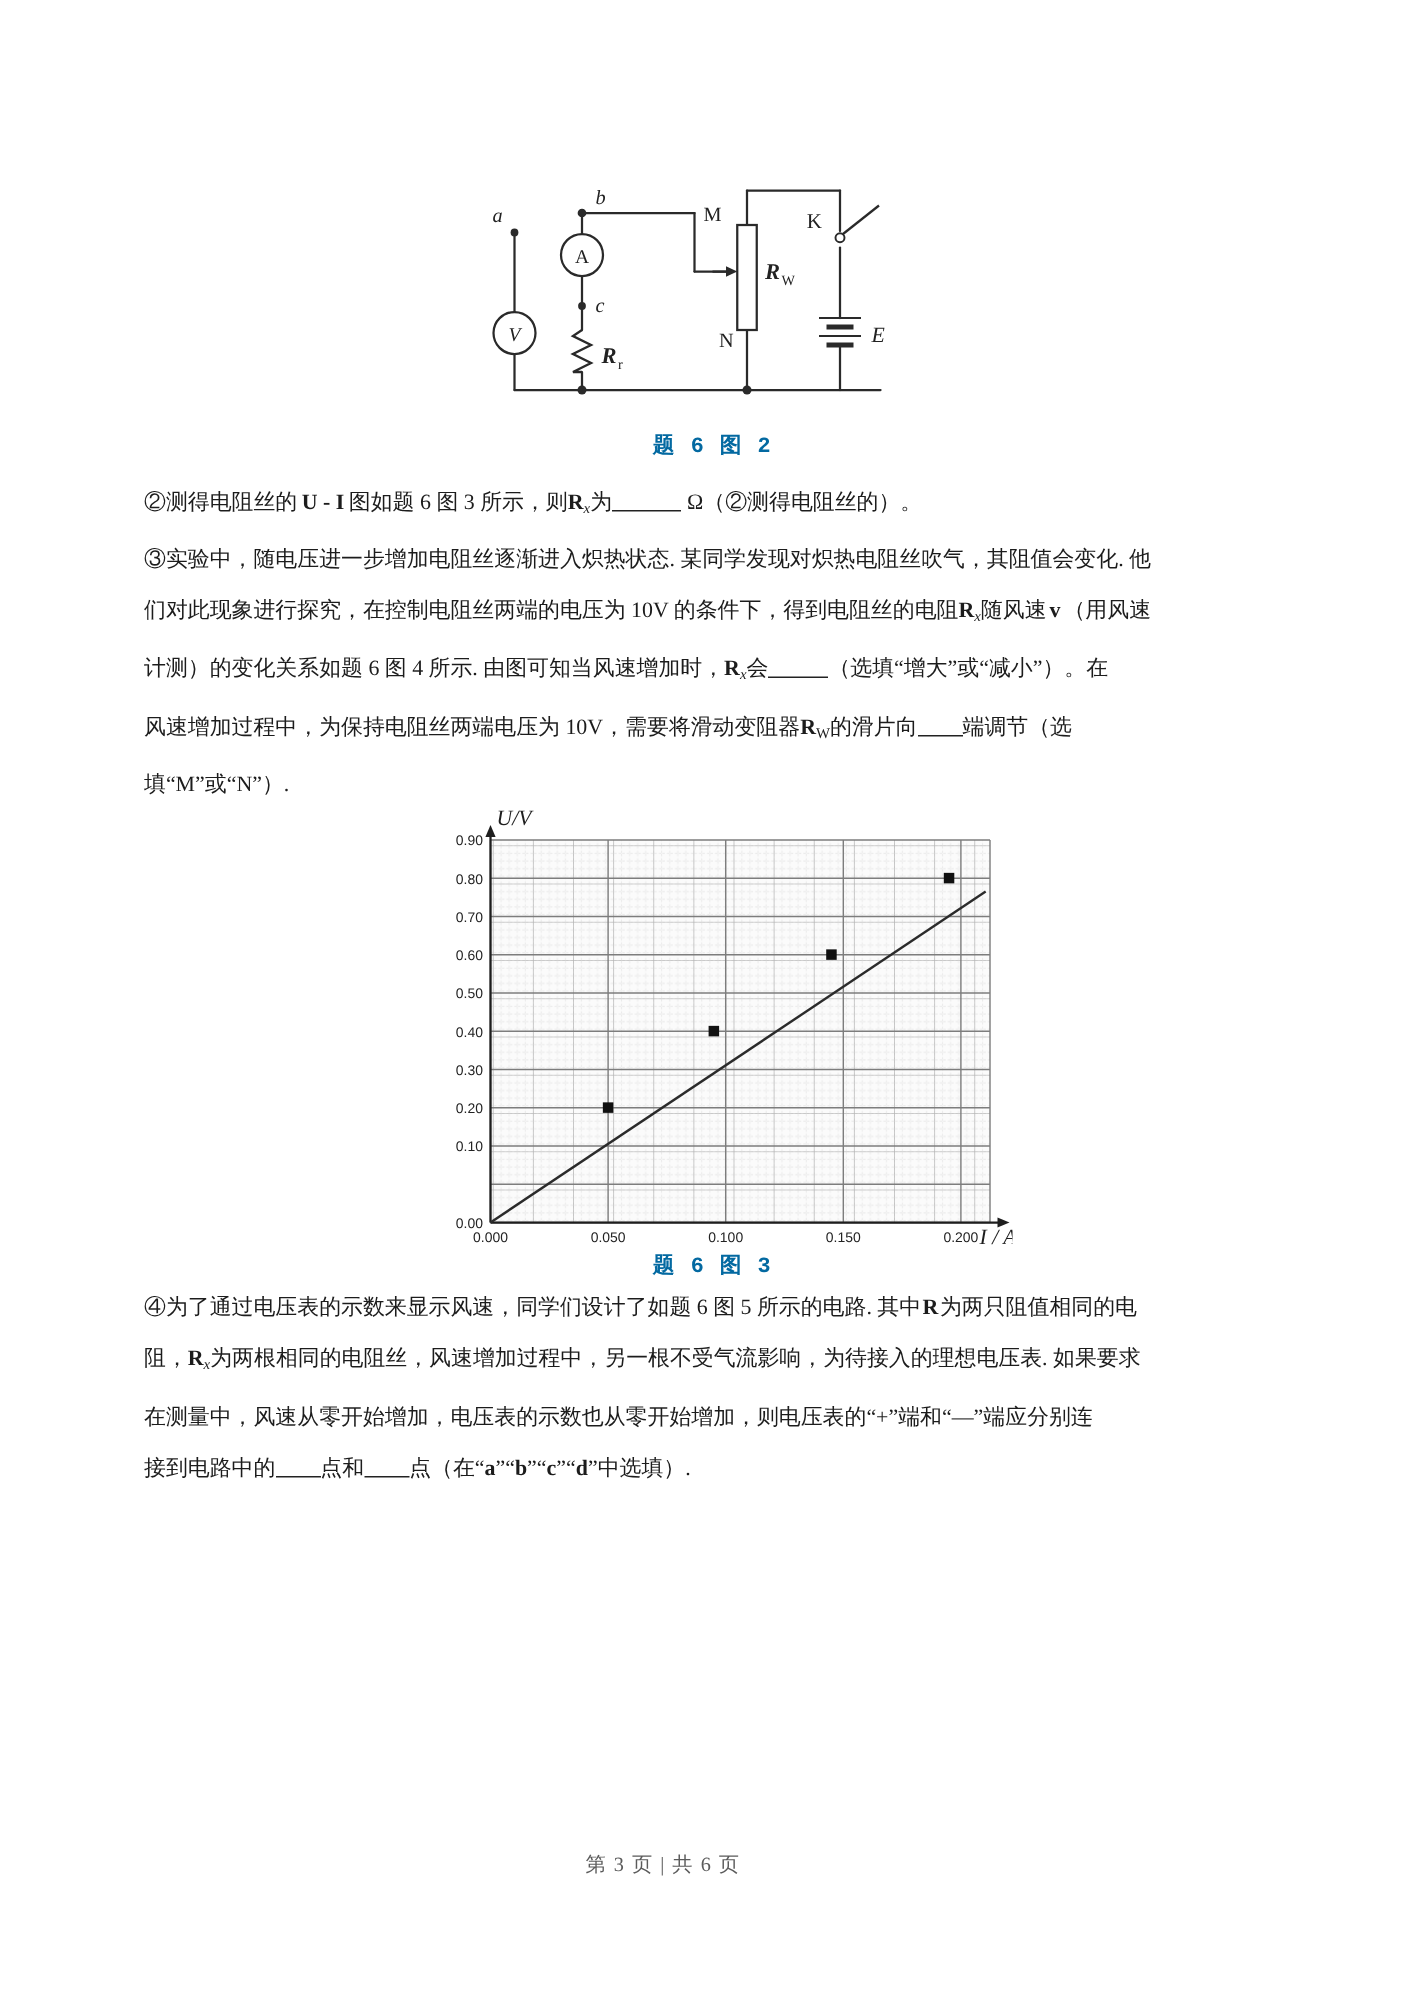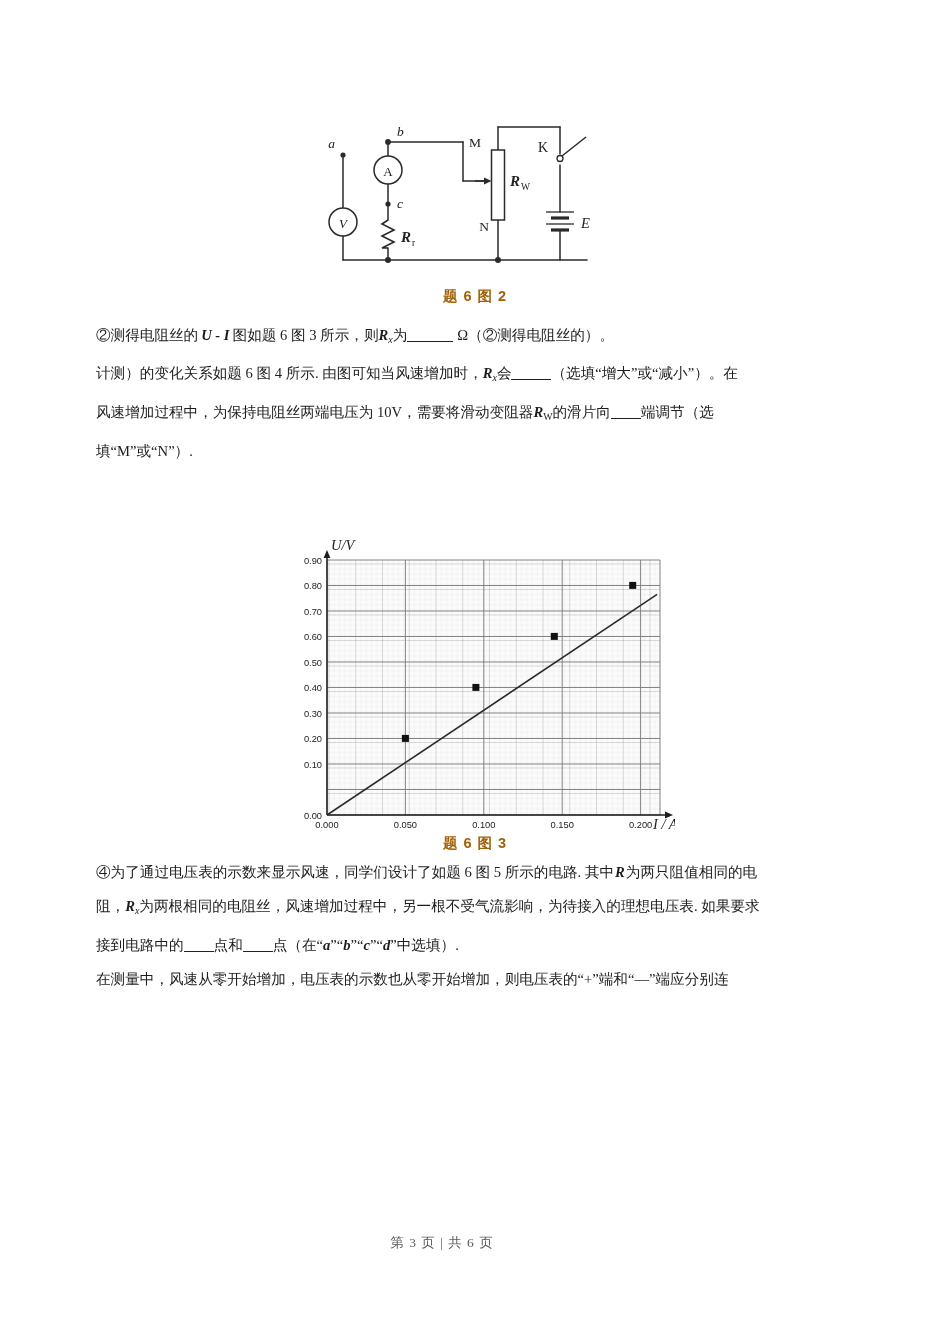--- a/index.html
+++ b/index.html
@@ -22,41 +22,41 @@
 
   
   #fig2-wrap {
     position: absolute;
     left: 0; top: 108px;
     width: 950px;
     text-align: center;
   }
   #fig2-svg { display: block; margin: 0 auto; }
   .fig-caption {
-    font-family: Liberation Sans, sans-serif;
+    font-family: Liberation Mono, monospace;
     font-size: 14.5px;
     font-weight: bold;
     letter-spacing: 1px;
-    color: #a16207;
+    color: #0369a1;
     margin-top: 4px;
   }
 
   
   .para {
     position: absolute;
     left: 96px;
     width: 760px;
     font-size: 14.6px;
     line-height: 34px;
     color: #1c1c1c;
     text-align: justify;
     text-justify: inter-ideograph;
   }
   .para .ln { display: block; white-space: nowrap; }
-  .bi  { font-style: italic; font-weight: bold; font-family: "Liberation Serif", serif; }
+  .bi  { font-weight: bold; font-family: "Liberation Serif", serif; }
   .sub { font-size: 0.68em; vertical-align: -0.28em; font-style: italic; }
   .subr{ font-size: 0.68em; vertical-align: -0.28em; font-style: normal; }
   .blank  { display:inline-block; border-bottom:1.2px solid #222; width:40px; height:1em; vertical-align:-2px; }
   .blank-s{ display:inline-block; border-bottom:1.2px solid #222; width:30px; height:1em; vertical-align:-2px; }
   .blank-d{ display:inline-block; border-bottom:1.2px solid #222; width:46px; height:1em; vertical-align:-2px; }
 
   
   #fig3-wrap {
     position: absolute;
     left: 0; top: 538px;
@@ -163,21 +163,25 @@
     <div class="fig-caption">题 6 图 2</div>
   </div>
 
   <div class="para" style="top:318px;">
     <span class="ln">
       <span>②测得电阻丝的</span><span class="bi" style="padding:0 3px;">U - I</span><span>图如题 6 图 3 所示，则</span><span class="bi">R</span><span class="sub">x</span><span>为</span><span class="blank-d"></span><span style="padding-left:4px;">Ω</span><span>（②测得电阻丝的）。</span>
     </span>
   </div>
 
   <div class="para" style="top:356px;">
-
+    <span class="ln">③实验中，随电压进一步增加电阻丝逐渐进入炽热状态. 某同学发现对炽热电阻丝吹气，其阻值会变化. 他</span>
+
+    <span class="ln">
+      <span>们对此现象进行探究，在控制电阻丝两端的电压为 10V 的条件下，得到电阻丝的电阻</span><span class="bi">R</span><span class="sub">x</span><span>随风速</span><span class="bi" style="padding:0 2px;">v</span><span>（用风速</span>
+    </span>
 
     <span class="ln">
       <span>计测）的变化关系如题 6 图 4 所示. 由图可知当风速增加时，</span><span class="bi">R</span><span class="sub">x</span><span>会</span><span class="blank"></span><span>（选填“增大”或“减小”）。在</span>
     </span>
 
     <span class="ln">
       <span>风速增加过程中，为保持电阻丝两端电压为 10V，需要将滑动变阻器</span><span class="bi">R</span><span class="subr">W</span><span>的滑片向</span><span class="blank-s"></span><span>端调节（选</span>
     </span>
 
     <span class="ln">填“M”或“N”）.</span>
@@ -267,24 +271,24 @@
 
   <div class="para" style="top:855px;">
     <span class="ln">
       <span>④为了通过电压表的示数来显示风速，同学们设计了如题 6 图 5 所示的电路. 其中</span><span class="bi" style="padding:0 1px;">R</span><span>为两只阻值相同的电</span>
     </span>
 
     <span class="ln">
       <span>阻，</span><span class="bi">R</span><span class="sub">x</span><span>为两根相同的电阻丝，风速增加过程中，另一根不受气流影响，为待接入的理想电压表. 如果要求</span>
     </span>
 
+    <span class="ln">在测量中，风速从零开始增加，电压表的示数也从零开始增加，则电压表的“+”端和“—”端应分别连</span>
+
     <span class="ln">
       <span>接到电路中的</span><span class="blank-s"></span><span>点和</span><span class="blank-s"></span><span>点（在“</span><span class="bi">a</span><span>”“</span><span class="bi">b</span><span>”“</span><span class="bi">c</span><span>”“</span><span class="bi">d</span><span>”中选填）.</span>
     </span>
-
-    <span class="ln">在测量中，风速从零开始增加，电压表的示数也从零开始增加，则电压表的“+”端和“—”端应分别连</span>
   </div>
 
   <div id="footer">
     <span>第 3 页 | 共 6 页</span>
   </div>
 
 </div>
 
 </body></html>

